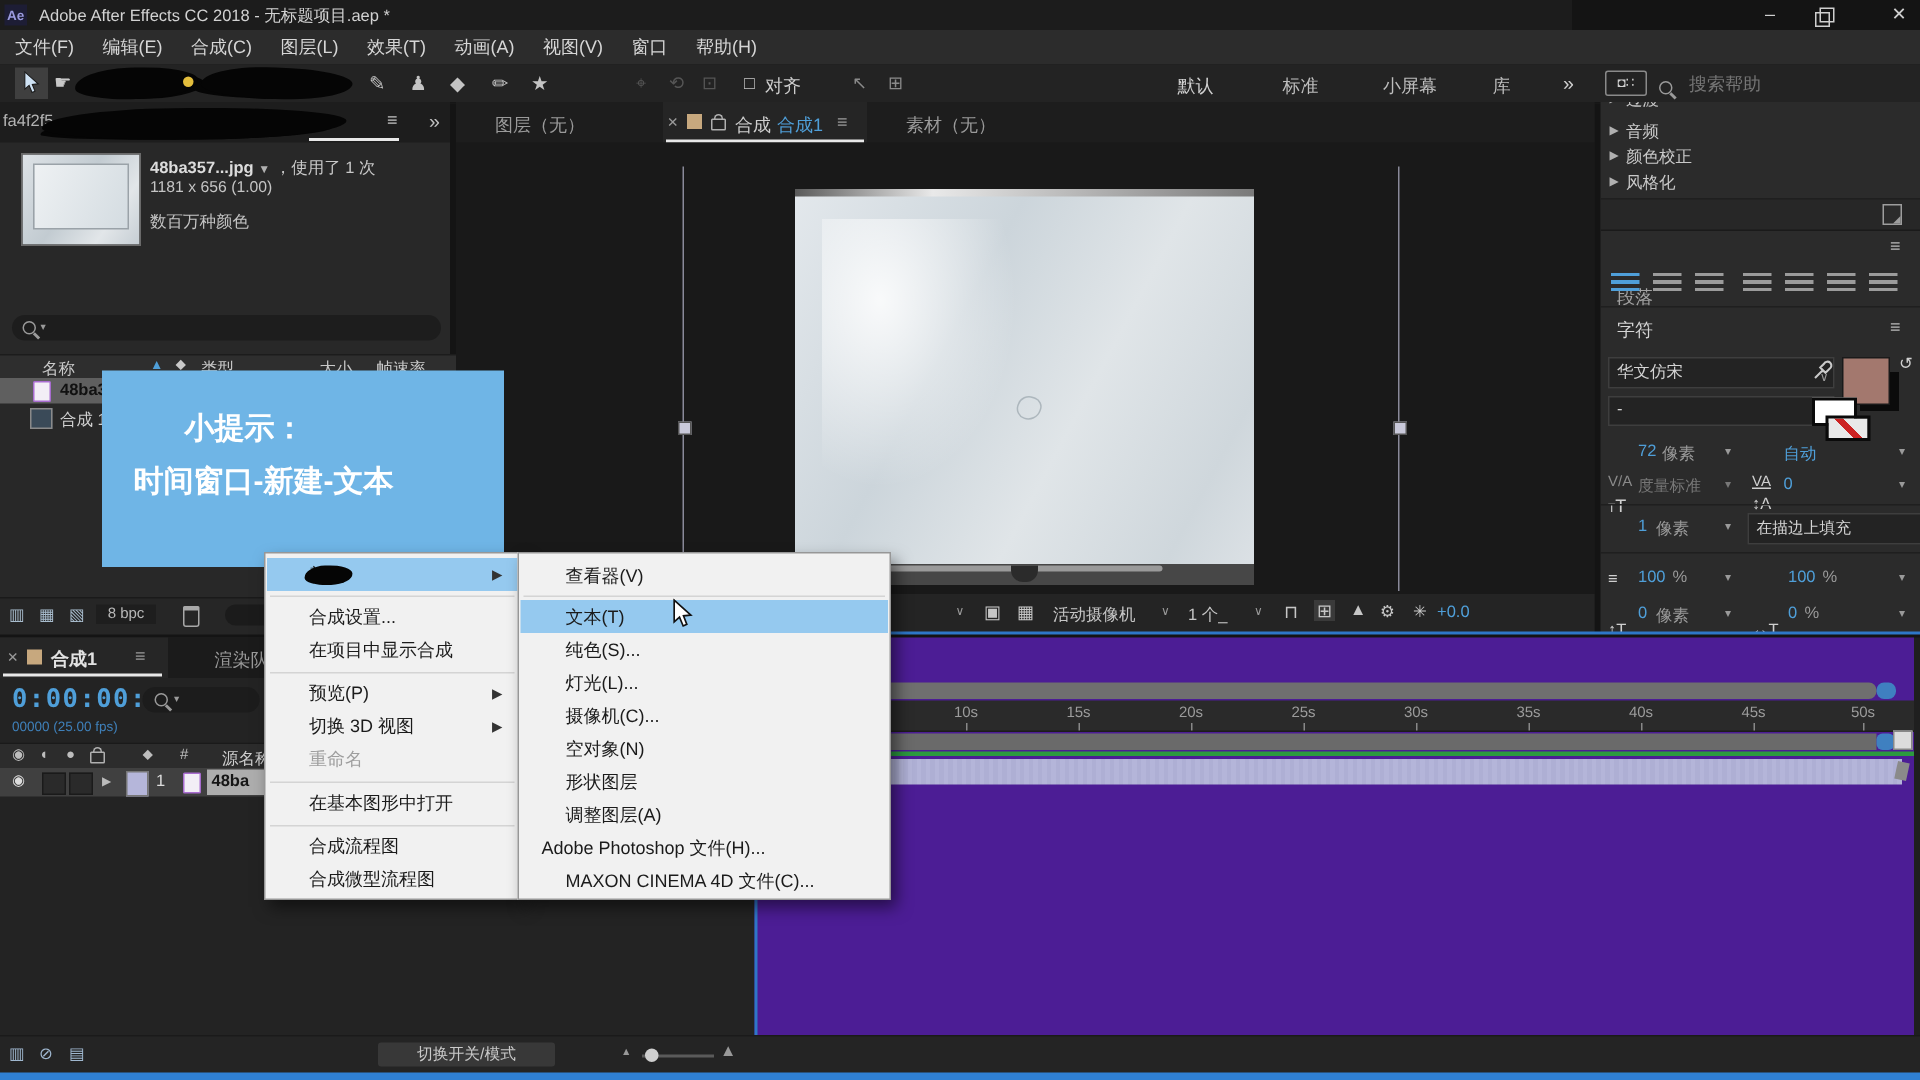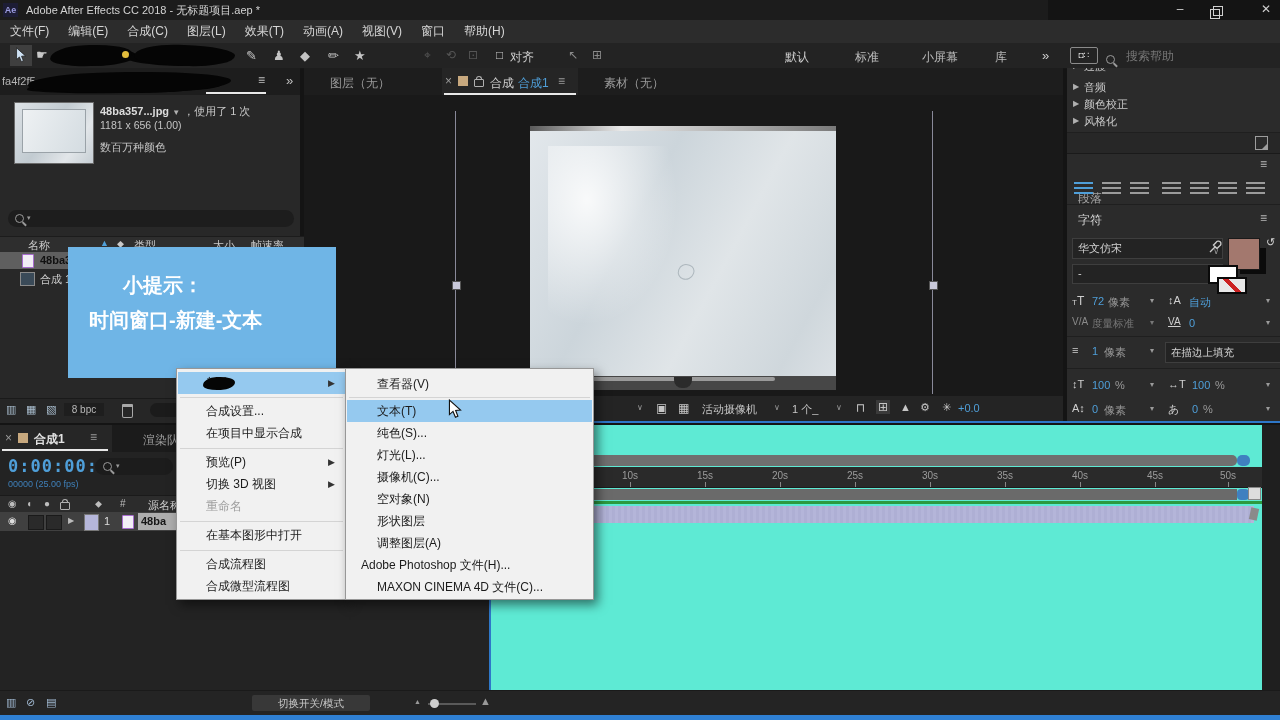--- a/index.html
+++ b/index.html
@@ -30,21 +30,21 @@
   
   .scrib{position:absolute;background:#050505;border-radius:46% 54% 48% 52%/62% 48% 58% 42%;}
   
   .dd{position:absolute;background:#232323;border:1px solid #3e3e3e;font-size:11px;color:#d4d4d4;line-height:16px;padding:0 14px 0 5px;white-space:nowrap;overflow:hidden;}
   .dd .v{position:absolute;right:3px;top:4px;font-size:8px;color:#9a9a9a;}
   
   .al{position:absolute;width:19px;height:13px;background:repeating-linear-gradient(to bottom,#9b9b9b 0 2px,transparent 2px 5px);}
   .al.on{background:repeating-linear-gradient(to bottom,#4f9fd9 0 2px,transparent 2px 5px);}
   .rl{position:absolute;transform:translateX(-50%);font-size:10px;color:#9c9c9c;}
   .rt{position:absolute;width:1px;height:5px;background:#888;}
-  .ci{font-size:11px;color:#cfcfcf;}
+  .ci{font-size:11px;color:#cfcfcf;margin-top:36px;}
   .corner{display:inline-block;width:11px;height:12px;border:1px solid #9d9d9d;position:relative;background:#2b2b2b;}
   .corner::after{content:"";position:absolute;right:0;bottom:0;width:0;height:0;border-left:5px solid transparent;border-bottom:5px solid #9d9d9d;}
 </style>
 </head>
 <body>
 
 <div id="app">
 
   <div class="ab" style="left:0;top:0;width:1048px;height:20px;background:#1c1c1c;">
     <div class="ab" style="left:3px;top:3px;width:15px;height:14px;background:#1d1d35;color:#9b9bdf;font-size:9px;font-weight:bold;text-align:center;line-height:14px;">Ae</div>
@@ -338,21 +338,21 @@
         <span class="ab" style="left:84px;top:2px;width:13px;height:15px;background:#b5b6da;border:1px solid #777;"></span>
         <span class="ab" style="left:104px;top:3px;font-size:11px;color:#ddd;">1</span>
         <span class="ab" style="left:122px;top:3px;width:10px;height:12px;background:#f2eef6;border:1px solid #a86ccf;border-radius:1px;"></span>
         <span class="ab" style="left:138px;top:1px;width:40px;height:17px;background:#adadad;color:#161616;font-size:11px;font-weight:bold;line-height:17px;padding-left:3px;">48ba</span>
       </div>
     </div>
 
     <div class="ab" style="left:505px;top:0;width:2px;height:290px;background:#141414;"></div>
     <div class="ab" style="left:507px;top:-4px;width:773px;height:2px;background:#2e77c8;"></div>
 
-    <div class="ab" style="left:489px;top:0;width:773px;height:290px;background:#5eead4;">
+    <div class="ab" style="left:503px;top:0;width:773px;height:290px;background:#4c1d95;">
       <div class="ab" style="left:7px;top:30px;width:741px;height:11px;background:#6f6f6f;border-radius:5px;"></div>
       <div class="ab" style="left:748px;top:30px;width:13px;height:11px;background:#3f80c0;border-radius:5px;"></div>
 
       <div class="ab" style="left:0;top:42px;width:773px;height:20px;background:#2a2a2a;border-bottom:1px solid #1c1c1c;">
         <span class="rl" style="left:141px;top:3px;">10s</span>
         <span class="rl" style="left:216px;top:3px;">15s</span>
         <span class="rl" style="left:291px;top:3px;">20s</span>
         <span class="rl" style="left:366px;top:3px;">25s</span>
         <span class="rl" style="left:441px;top:3px;">30s</span>
         <span class="rl" style="left:516px;top:3px;">35s</span>

